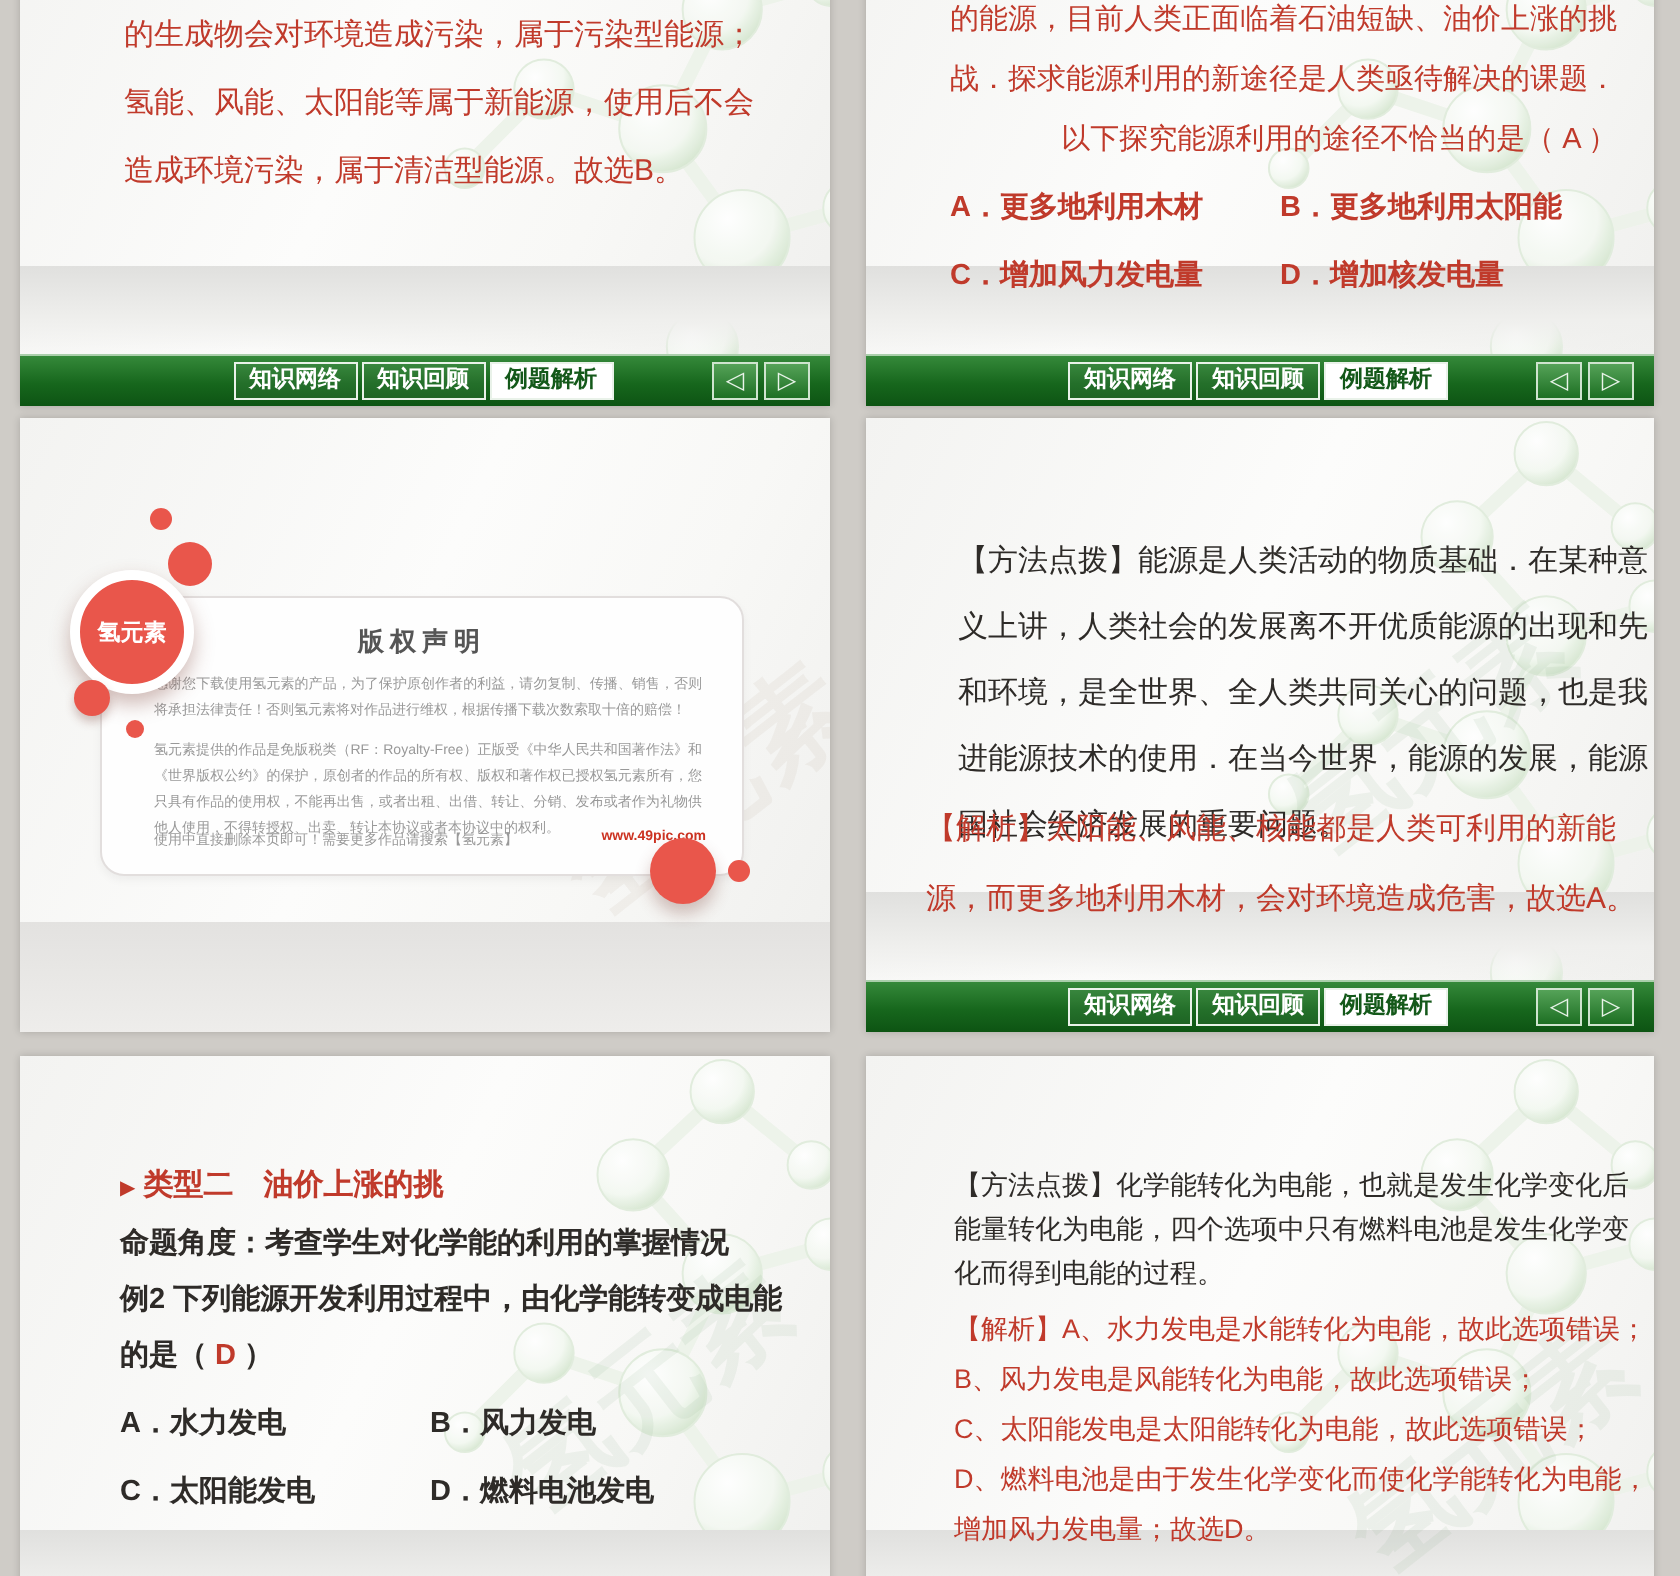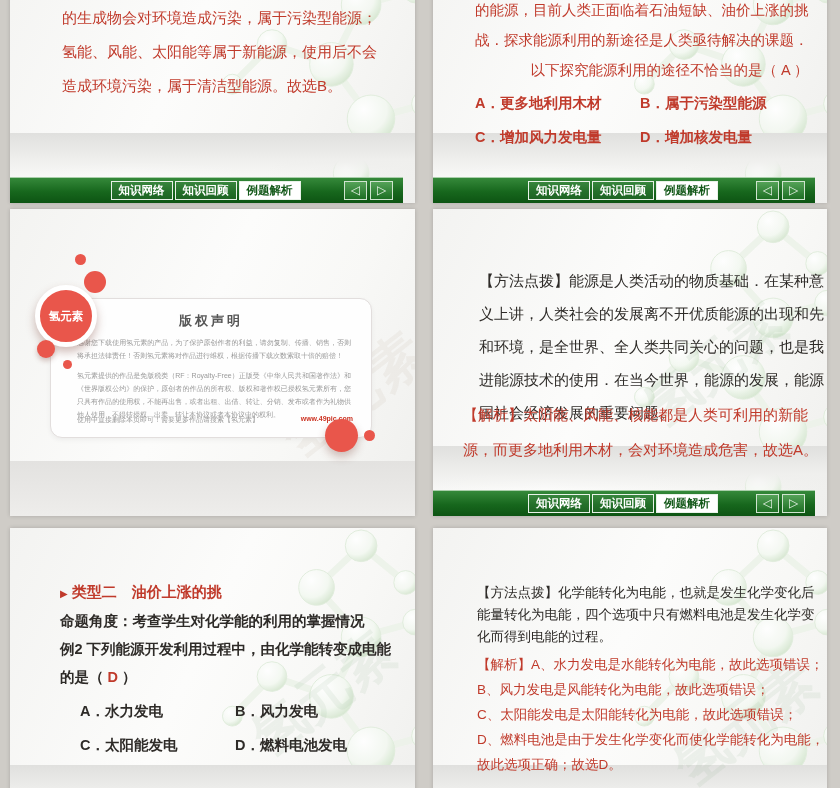--- a/index.html
+++ b/index.html
@@ -15,21 +15,21 @@
   .stage{position:absolute;left:0;right:0;top:237px;height:45px;
          background:linear-gradient(180deg,#e0e0de 0%,#efefed 60%,rgba(246,246,244,0) 100%);}
   .watermark{position:absolute;font-size:54px;font-weight:700;transform:rotate(-38deg);
          color:rgba(130,165,130,.10);pointer-events:none;white-space:nowrap;}
 
   .line{white-space:nowrap;font-weight:400;}
   .red{color:#c03a2b;}
   .dark{color:#2e2b28;}
 
   
-  .bar{position:absolute;left:0;right:12px;bottom:0;height:25px;
+  .bar{position:absolute;left:0;right:0;bottom:0;height:25px;
        background:linear-gradient(180deg,#35893a 0%,#17671d 55%,#0d5413 100%);
        border-top:1px solid #aacfab;}
   .tabs{position:absolute;left:50%;top:3px;transform:translateX(-50%);display:flex;}
   .tab{height:17px;line-height:17px;padding:0 7px;font-size:11.5px;font-weight:700;color:#fff;
        border:1px solid #e9f2e9;margin-right:2px;background:rgba(255,255,255,.06);white-space:nowrap;}
   .tab.active{background:#fff;color:#14591a;}
   .nav{position:absolute;right:10px;top:3px;display:flex;gap:3px;}
   .navbtn{width:21px;height:17px;text-align:center;line-height:16px;font-size:12px;color:#eaf4ea;
        background:linear-gradient(180deg,#55a258,#1d6f23);border:1px solid #cfe4cf;cursor:pointer;}
 
@@ -70,21 +70,21 @@
   .s4-method .line{line-height:20px;margin-bottom:13px;}
   .s4-analysis{position:absolute;left:30px;top:196px;font-size:15px;}
   .s4-analysis .line{line-height:20px;margin-bottom:15px;}
 
   
   .s5-heading{position:absolute;left:50px;top:55px;font-size:15px;font-weight:700;white-space:nowrap;}
   .s5-bullet{font-size:10px;margin-right:4px;}
   .s5-angle{position:absolute;left:50px;top:84px;font-size:14.5px;font-weight:700;white-space:nowrap;}
   .s5-q1{position:absolute;left:50px;top:112px;font-size:14.5px;font-weight:700;white-space:nowrap;}
   .s5-q2{position:absolute;left:50px;top:140px;font-size:14.5px;font-weight:700;white-space:nowrap;}
-  .s5-opts{position:absolute;left:50px;top:174px;width:310px;font-size:14.5px;margin-left:20px;}
+  .s5-opts{position:absolute;left:50px;top:174px;width:310px;font-size:14.5px;}
 
   
   .s6-method{position:absolute;left:44px;top:56px;font-size:13.5px;}
   .s6-method .line{line-height:17px;margin-bottom:5px;}
   .s6-analysis{position:absolute;left:44px;top:128px;font-size:13.5px;}
   .s6-analysis .line{line-height:17px;margin-bottom:8px;}
 </style>
 </head>
 <body>
 
@@ -181,21 +181,21 @@
         </svg></div>
     <div class="stage"></div>
     <div class="s2-text red">
       <div class="line">的能源，目前人类正面临着石油短缺、油价上涨的挑</div>
       <div class="line">战．探求能源利用的新途径是人类亟待解决的课题．</div>
       <div class="line">以下探究能源利用的途径不恰当的是（ A ）</div>
     </div>
     <div class="s2-opts red">
       <div class="opt-row">
         <span>A．更多地利用木材</span>
-        <span>B．属于污染型能源</span>
+        <span>B．更多地利用太阳能</span>
       </div>
       <div class="opt-row">
         <span>C．增加风力发电量</span>
         <span>D．增加核发电量</span>
       </div>
     </div>
     <div class="bar">
       <div class="tabs">
         <span class="tab">知识网络</span>
         <span class="tab">知识回顾</span>
@@ -389,17 +389,17 @@
     <div class="s6-method dark">
       <div class="line">【方法点拨】化学能转化为电能，也就是发生化学变化后</div>
       <div class="line">能量转化为电能，四个选项中只有燃料电池是发生化学变</div>
       <div class="line">化而得到电能的过程。</div>
     </div>
     <div class="s6-analysis red">
       <div class="line">【解析】A、水力发电是水能转化为电能，故此选项错误；</div>
       <div class="line">B、风力发电是风能转化为电能，故此选项错误；</div>
       <div class="line">C、太阳能发电是太阳能转化为电能，故此选项错误；</div>
       <div class="line">D、燃料电池是由于发生化学变化而使化学能转化为电能，</div>
-      <div class="line">故此选项正确；故选D。</div>
+      <div class="line">增加风力发电量；故选D。</div>
     </div>
   </div>
 
 </div>
 
 </body></html>

